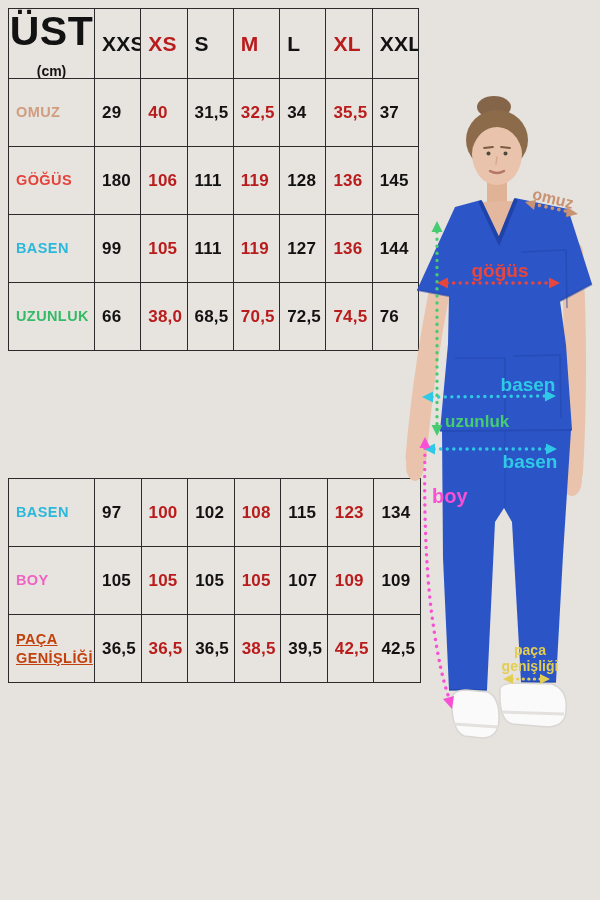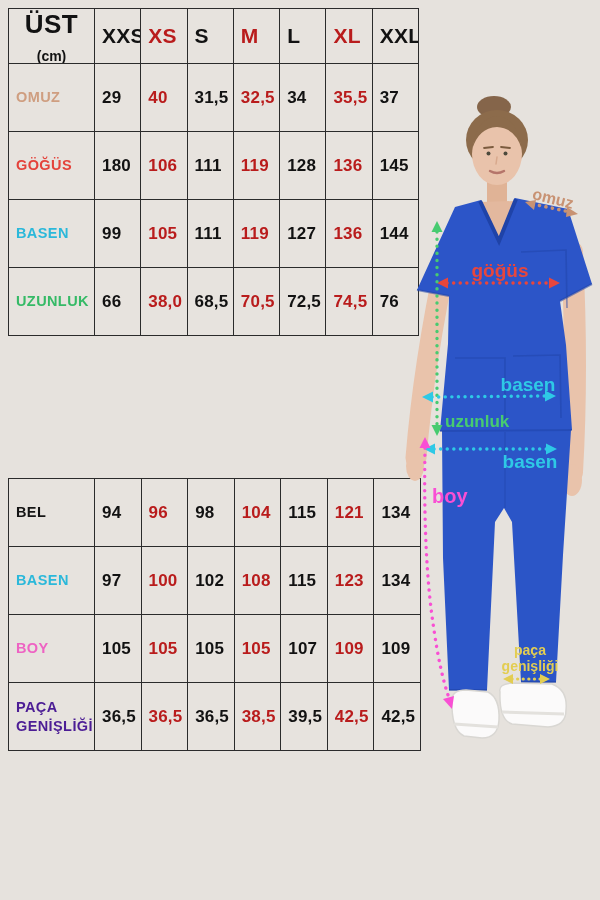--- a/index.html
+++ b/index.html
@@ -17,33 +17,33 @@
     border:1.6px solid #2b2b2b;
     text-align:left;vertical-align:middle;
     padding:0 2px 0 7px;overflow:hidden;
   }
   .size-table col.c-label{width:86px;}
   #table-ust tr.hdr{height:49px;}
   #table-ust tr.row{height:68px;}
   #table-alt tr.hdr{height:56px;}
   #table-alt tr.row{height:68px;}
   .title-cell{text-align:center !important;padding:0 !important;}
-  .t-big{font-size:26px;font-weight:800;letter-spacing:.5px;line-height:1;margin-top:2px;}
+  .t-big{font-size:41px;font-weight:800;letter-spacing:.5px;line-height:1;margin-top:2px;}
   .t-unit{font-size:14px;font-weight:600;line-height:1;margin-top:12px;}
   th.sz{font-size:21px;font-weight:700;letter-spacing:.3px;}
   td.v{font-size:17px;font-weight:600;letter-spacing:.2px;margin-left:44px;}
   .alt{color:#b91c1c;}
   th.rl{font-size:14.5px;font-weight:800;letter-spacing:.4px;line-height:1.25;}
   .lbl-omuz{color:#cf9e80;}
   .lbl-gogus{color:#e4423a;}
   .lbl-basen{color:#2bb8da;}
   .lbl-uzunluk{color:#35ba66;}
   .lbl-bel{color:#141414;}
   .lbl-boy{color:#ee63c3;}
-  .lbl-paca{color:#4c1d95;font-size:13.5px;}
+  .lbl-paca{color:#c2410c;font-size:13.5px;text-decoration:underline;}
   
   #model{position:absolute;left:388px;top:93px;width:212px;height:660px;}
   .ann-label{font-weight:800;}
 </style>
 </head>
 <body>
 
 <table class="size-table" id="table-ust">
   <colgroup>
       <col class="c-label">
@@ -118,30 +118,20 @@
       <col>
       <col>
       <col>
       <col>
       <col>
       <col>
       <col>
     </colgroup>
   <tbody>
   <tr class="row">
-    <th class="rl lbl-bel">BEL</th>
-    <td class="v">94</td>
-    <td class="v alt">96</td>
-    <td class="v">98</td>
-    <td class="v alt">104</td>
-    <td class="v">115</td>
-    <td class="v alt">121</td>
-    <td class="v">134</td>
-  </tr>
-  <tr class="row">
     <th class="rl lbl-basen">BASEN</th>
     <td class="v">97</td>
     <td class="v alt">100</td>
     <td class="v">102</td>
     <td class="v alt">108</td>
     <td class="v">115</td>
     <td class="v alt">123</td>
     <td class="v">134</td>
   </tr>
   <tr class="row">

